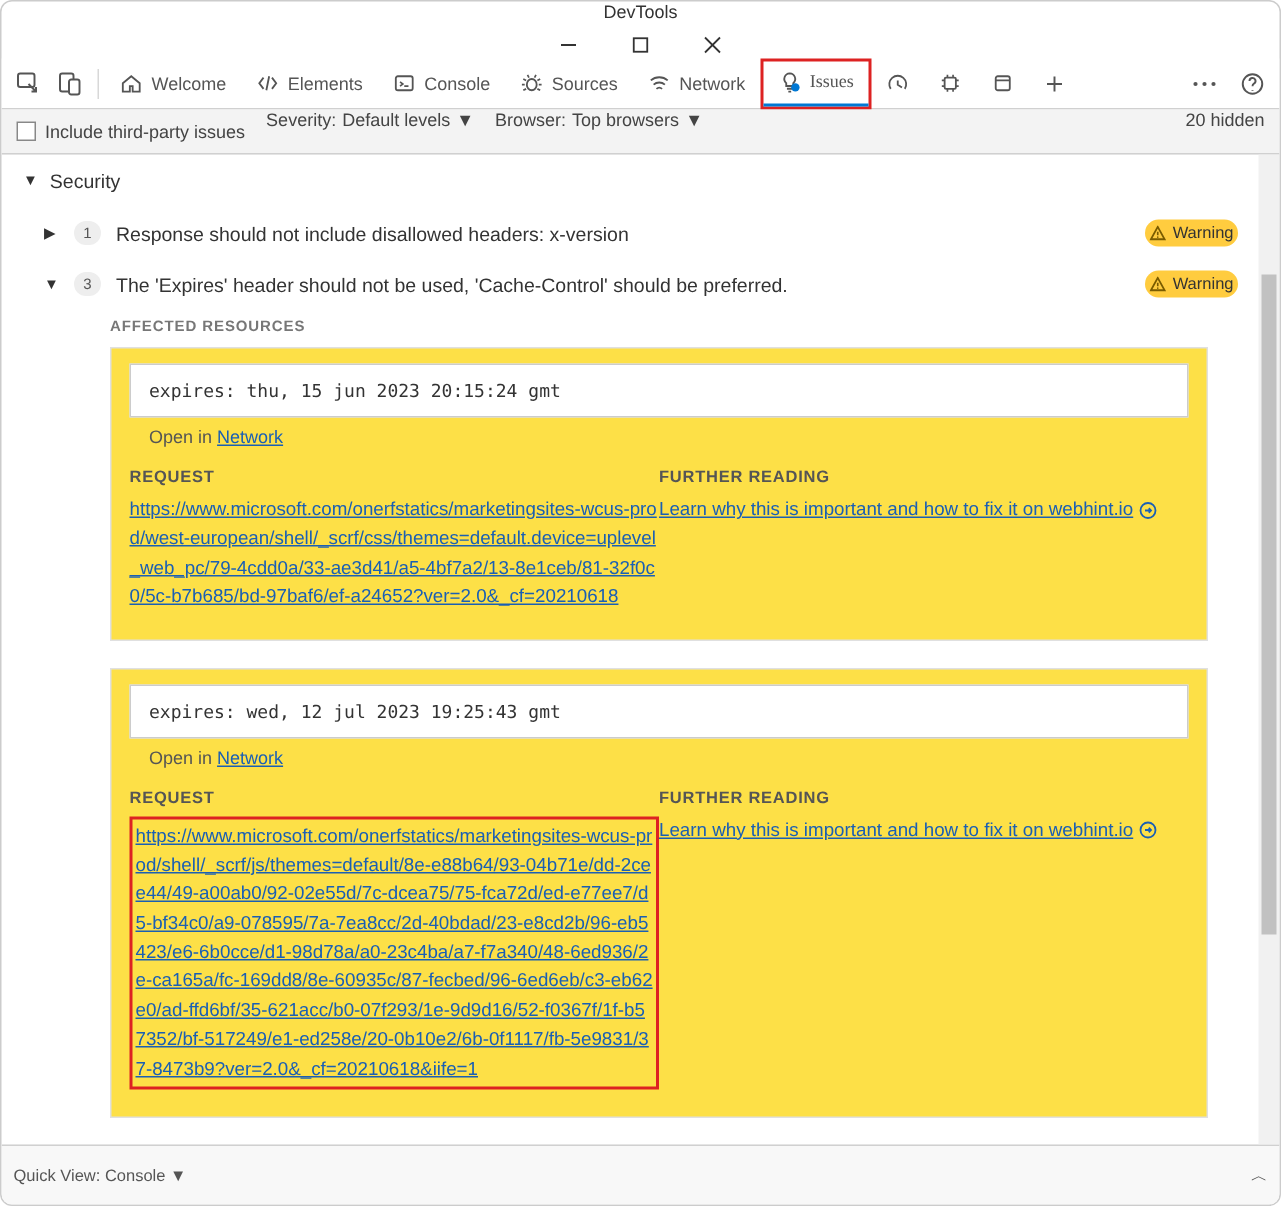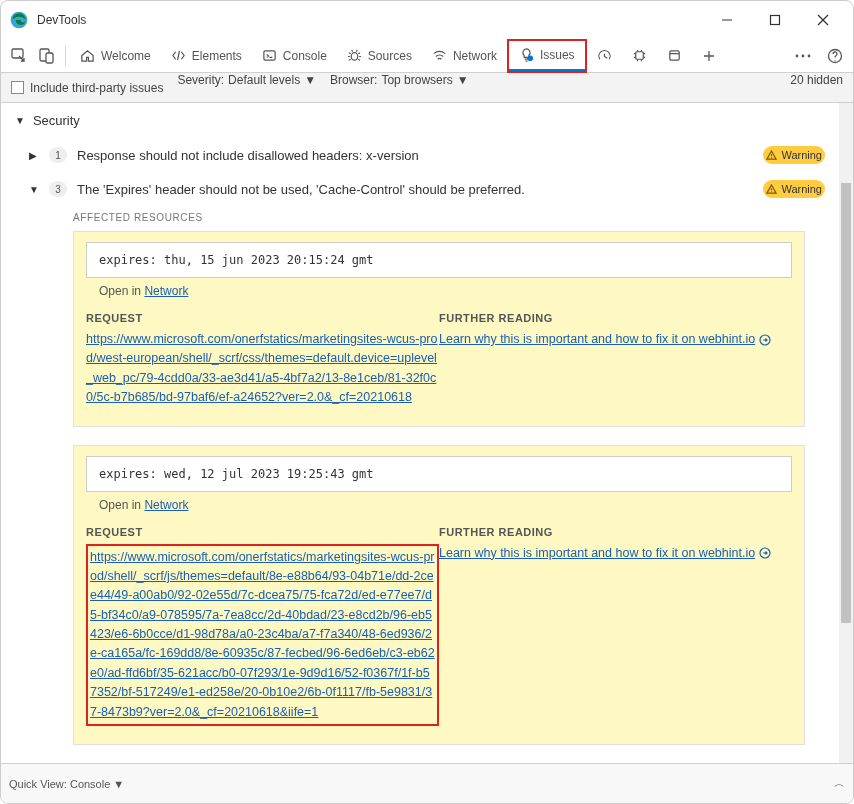--- a/index.html
+++ b/index.html
@@ -1,17 +1,17 @@
 <!DOCTYPE html>
 <html><head>
 <meta charset="utf-8">
 <style>
 * { box-sizing: border-box; margin: 0; padding: 0; }
 body { font-family: "Segoe UI", Arial, sans-serif; font-size: 12px; color: #333; background: #fff; width: 854px; height: 804px; overflow: hidden; display: flex; flex-direction: column; border: 1px solid #ccc; border-radius: 8px; }
-.titlebar { display: flex; align-items: center; height: 38px; padding: 0 8px; }
+.titlebar { display: flex; align-items: center; height: 38px; padding: 0 8px; flex-direction: column; }
 .titlebar .edge-icon { width: 20px; height: 20px; margin-right: 8px; }
 .titlebar .title { font-size: 12px; color: #333; flex: 1; }
 .winbtns { display: flex; gap: 4px; }
 .winbtn { width: 44px; height: 30px; display: flex; align-items: center; justify-content: center; cursor: pointer; }
 .toolbar { display: flex; align-items: center; height: 34px; border-bottom: 1px solid #d0d0d0; padding: 0 4px; background: #fff; }
 .tool-icon { width: 28px; height: 28px; display: flex; align-items: center; justify-content: center; cursor: pointer; }
 .tool-sep { width: 1px; height: 20px; background: #d8d8d8; margin: 0 4px; }
 .tabs { display: flex; align-items: center; flex: 1; }
 .tab { display: flex; align-items: center; gap: 6px; padding: 0 10px; height: 34px; font-size: 12px; color: #555; cursor: pointer; }
 .tab.active { border: 2px solid #d22; border-bottom: 2px solid #d22; }
@@ -25,22 +25,22 @@
 .scroll-track { width: 14px; background: #f1f1f1; position: relative; }
 .scroll-thumb { position: absolute; left: 2px; width: 10px; background: #c1c1c1; border-radius: 0; }
 .sec-hdr { display: flex; align-items: center; padding: 10px 14px; font-size: 13px; cursor: pointer; }
 .sec-hdr .caret { margin-right: 8px; font-size: 10px; }
 .issue-row { display: flex; align-items: center; padding: 8px 14px 8px 28px; font-size: 13px; }
 .issue-row .caret { margin-right: 10px; font-size: 10px; width: 10px; }
 .count-pill { display: inline-flex; align-items: center; justify-content: center; min-width: 18px; height: 16px; border-radius: 8px; background: #eee; color: #555; font-size: 10px; margin-right: 10px; padding: 0 4px; }
 .issue-text { flex: 1; color: #333; }
 .badge-warn { background: #ffcc3f; color: #333; border-radius: 10px; padding: 3px 3px; font-size: 11px; display: inline-flex; align-items: center; gap: 4px; }
 .res-section { padding: 6px 14px 0 72px; margin-right: 20px; }
-.res-lbl { font-size: 10px; letter-spacing: 0.6px; color: #777; text-transform: uppercase; margin-bottom: 8px; }
-.res-card { background: #fef9c3; border: 1px solid #e0e0e0; padding: 10px 12px 18px; margin-bottom: 18px; font-size: 12px; }
+.res-lbl { font-size: 10px; letter-spacing: 0.6px; color: #777; text-transform: uppercase; margin-bottom: 8px; font-weight: bold; }
+.res-card { background: #fde047; border: 1px solid #e0e0e0; padding: 10px 12px 18px; margin-bottom: 18px; font-size: 12px; }
 .expires-box { background: #fff; border: 1px solid #ccc; padding: 10px 12px; font-family: Consolas, monospace; font-size: 12px; margin-bottom: 6px; }
 .open-in { font-size: 12px; color: #555; margin-bottom: 14px; margin-left: 13px; }
 .link { color: #1a5fb4; text-decoration: underline; cursor: pointer; }
 .cols { display: flex; }
 .col { flex: 1; }
 .col-hdr { font-size: 11px; letter-spacing: 0.5px; color: #555; font-weight: 600; margin-bottom: 6px; }
 .req-url { color: #1a5fb4; text-decoration: underline; word-break: break-all; line-height: 1.55; font-size: 12.5px; }
 .fr { color: #1a5fb4; text-decoration: underline; line-height: 1.55; font-size: 12.5px; }
 .ext-ico { display: inline-block; vertical-align: middle; margin-left: 4px; }
 .highlight-box { border: 2px solid #d22; padding: 2px; }
@@ -118,21 +118,21 @@
         </svg>
         <span>Sources</span>
       </div>
     <div class="tab">
         <svg width="15" height="15" viewBox="0 0 16 16">
           <path d="M2 6a9 9 0 0112 0M4 9a6 6 0 018 0M6 12a3 3 0 014 0" fill="none" stroke="#555" stroke-width="1.3"></path>
         </svg>
         <span>Network</span>
       </div>
     <div class="tab active" style="padding:0;">
-      <div class="tab active-inner" style="height:30px;">
+      <div class="tab active-inner" style="height:30px;font-family:Liberation Serif, serif;">
         <svg width="15" height="15" viewBox="0 0 16 16">
             <path d="M8 2a4 4 0 00-2.5 7V11h5V9A4 4 0 008 2zM6 13h4M7 15h2" fill="none" stroke="#555" stroke-width="1.3"></path>
             <circle cx="12" cy="12" r="3" fill="#0078d4"></circle>
           </svg>
         <span>Issues</span>
       </div>
     </div>
     <div class="tab">
         <svg width="15" height="15" viewBox="0 0 16 16">
           <path d="M3 12a6 6 0 1110 0M8 6v3l3 2" fill="none" stroke="#555" stroke-width="1.3"></path>

